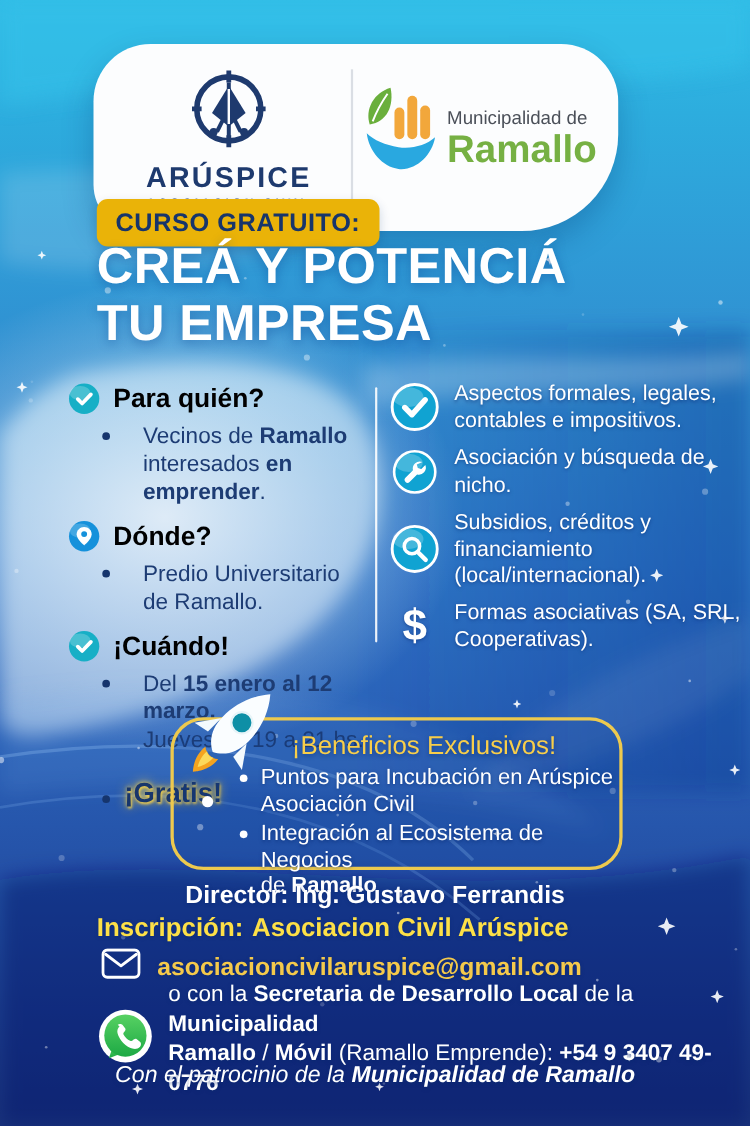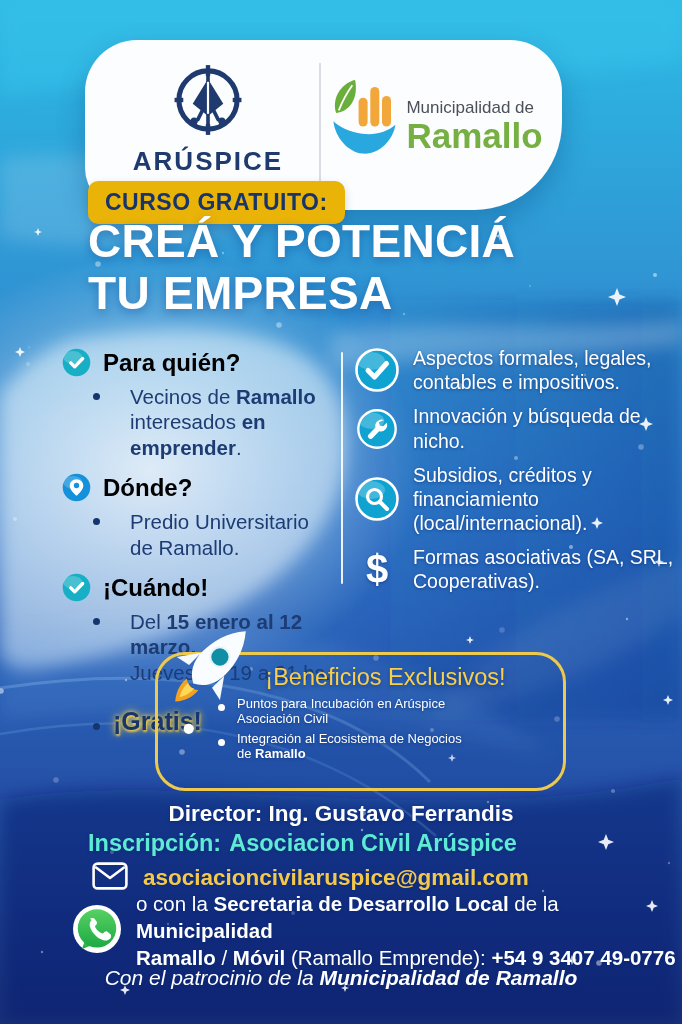--- a/index.html
+++ b/index.html
@@ -52,32 +52,32 @@
   .dollar { font-size:40px; font-weight:800; color:#fff; line-height:1; text-shadow:0 1px 3px rgba(8,40,110,.55); }
 
   
   .benefits { position:absolute; left:155px; top:652px; width:411px; height:139px;
     border:3px solid #EDC94E; border-radius:30px; background:rgba(12,62,152,.16); }
   .benefits-title { margin:9px 0 0 60px; width:calc(100% - 70px); text-align:center;
     font-size:23.5px; font-weight:400; color:#F8CE4A; text-shadow:0 2px 4px rgba(10,40,110,.5); }
   .benefits-list { list-style:none; margin-top:5px; padding-left:60px; }
   .bitem { display:flex; gap:12px; margin-bottom:4px; }
   .bdot { width:7px; height:7px; border-radius:50%; background:#fff; margin-top:8px; flex:none; }
-  .btext { font-size:13px; color:#fff; line-height:1.18; text-shadow:0 1px 3px rgba(8,40,110,.55); }
+  .btext { font-size:20px; color:#fff; line-height:1.18; text-shadow:0 1px 3px rgba(8,40,110,.55); }
   .btext b { font-weight:800; }
   .rocket { position:absolute; left:-12px; top:-46px; width:122px; height:132px; }
   .director { position:absolute; left:0; right:0; top:801px; text-align:center;
     font-size:22.5px; font-weight:800; color:#fff; text-shadow:0 1px 3px rgba(8,40,110,.55); }
-  .inscripcion { position:absolute; left:88px; top:830px; font-size:23.5px; color:#5eead4;
+  .inscripcion { position:absolute; left:88px; top:830px; font-size:23.5px; color:#fde047;
     text-shadow:0 1px 3px rgba(8,40,110,.55); }
   .inscripcion .label { font-weight:800; }
   .inscripcion .value { font-weight:600; margin-left:8px; }
   .email-row { position:absolute; left:92px; top:862px; display:flex; align-items:center; gap:15px; }
   .email { font-size:22.5px; font-weight:800; color:#F4C94B; text-shadow:0 1px 3px rgba(8,40,110,.55); }
-  .wa-row { position:absolute; left:72px; top:890px; display:flex; align-items:center; gap:14px; }
+  .wa-row { position:absolute; left:89px; top:890px; display:flex; align-items:center; gap:14px; }
   .wa-text { font-size:20.5px; color:#fff; line-height:1.32; text-shadow:0 1px 3px rgba(8,40,110,.55); }
   .wa-text b { font-weight:800; }
   .sponsor { position:absolute; left:0; right:0; top:966px; text-align:center; font-style:italic;
     font-size:21px; color:#fff; text-shadow:0 1px 3px rgba(8,40,110,.55); }
   .sponsor b { font-weight:800; }
 </style>
 </head>
 <body>
 
 <div class="poster">
@@ -293,21 +293,21 @@
         <div class="rtext">Aspectos formales, legales,<br>contables e impositivos.</div>
       </div>
       <div class="ritem">
         <span class="ricon">
           <svg width="42" height="42" viewBox="0 0 46 46">
             <circle cx="23" cy="23" r="20.5" fill="#10A3D2" stroke="#fff" stroke-width="2.6"></circle>
             <ellipse cx="17" cy="14" rx="14" ry="9" fill="rgba(255,255,255,.22)"></ellipse>
             <path d="M30.7 13.2 a7 7 0 0 0 -9.4 8.2 l-7.5 7.5 a2.9 2.9 0 0 0 4.1 4.1 l7.5 -7.5 a7 7 0 0 0 8.2 -9.4 l-4 4 -3.5 -1 -1 -3.5 Z" fill="#fff"></path>
           </svg>
         </span>
-        <div class="rtext">Innovación y búsqueda de nicho.</div>
+        <div class="rtext">Asociación y búsqueda de nicho.</div>
       </div>
       <div class="ritem">
         <span class="ricon">
           <svg width="46" height="46" viewBox="0 0 46 46">
             <circle cx="23" cy="23" r="20.5" fill="#10A3D2" stroke="#fff" stroke-width="2.6"></circle>
             <ellipse cx="17" cy="14" rx="14" ry="9" fill="rgba(255,255,255,.22)"></ellipse>
             <circle cx="20.5" cy="20.5" r="7" fill="none" stroke="#fff" stroke-width="3.2"></circle>
             <line x1="26" y1="26" x2="33" y2="33" stroke="#fff" stroke-width="4" stroke-linecap="round"></line>
           </svg>
         </span>

